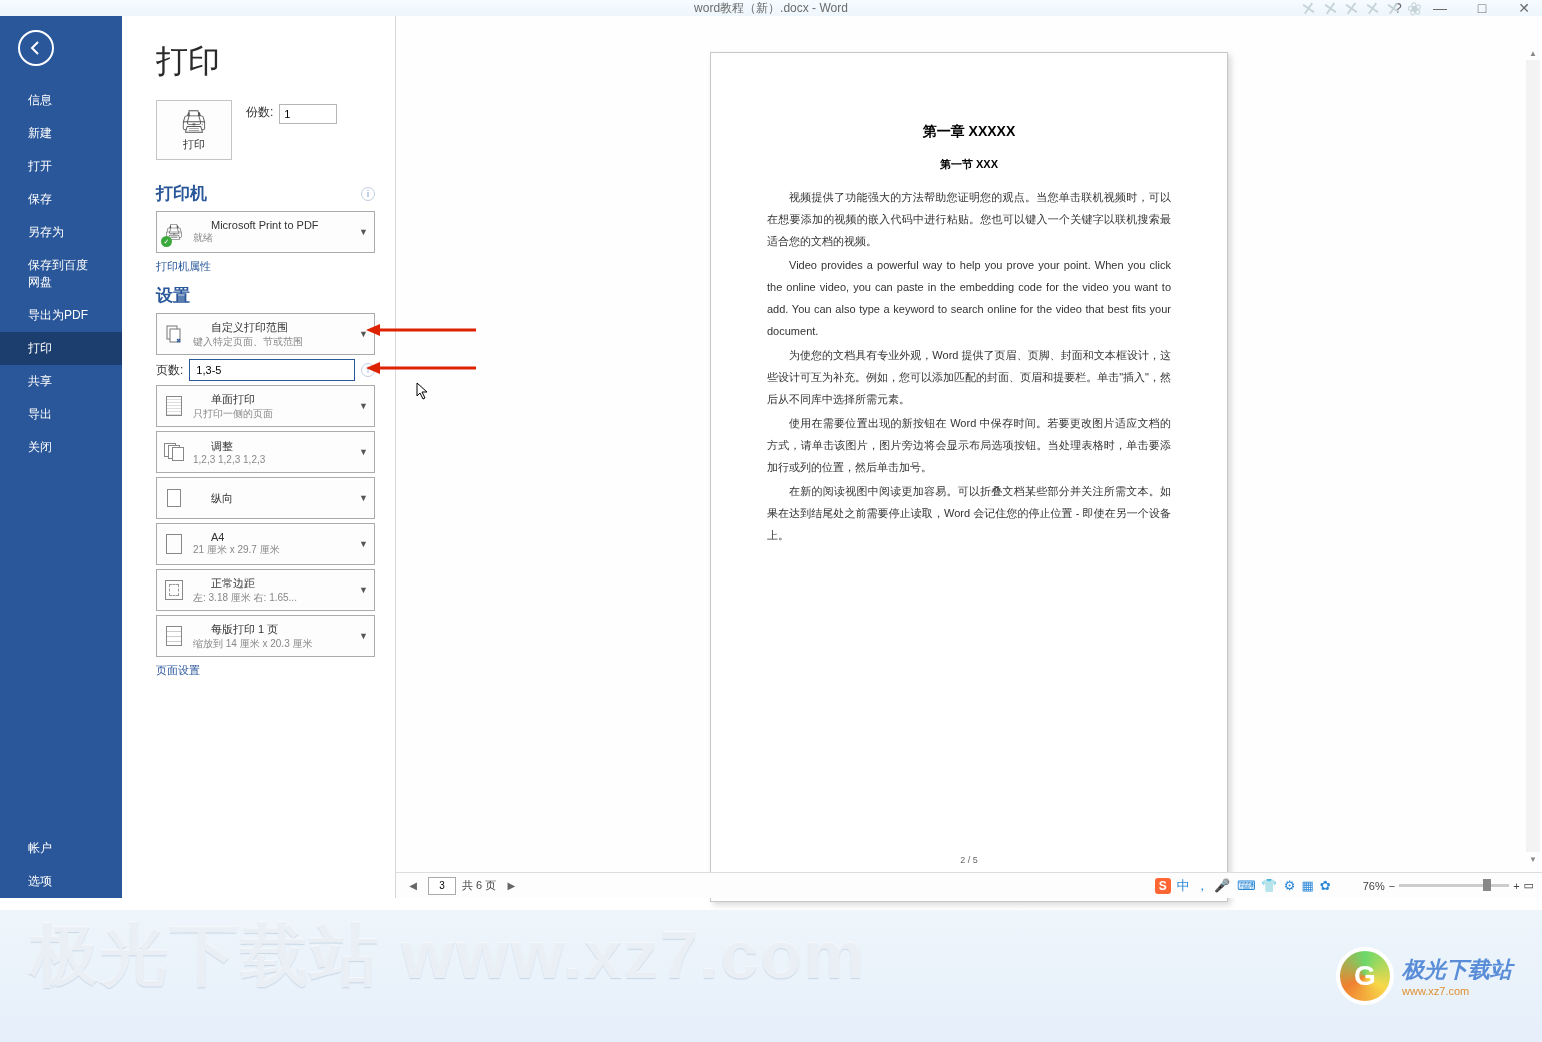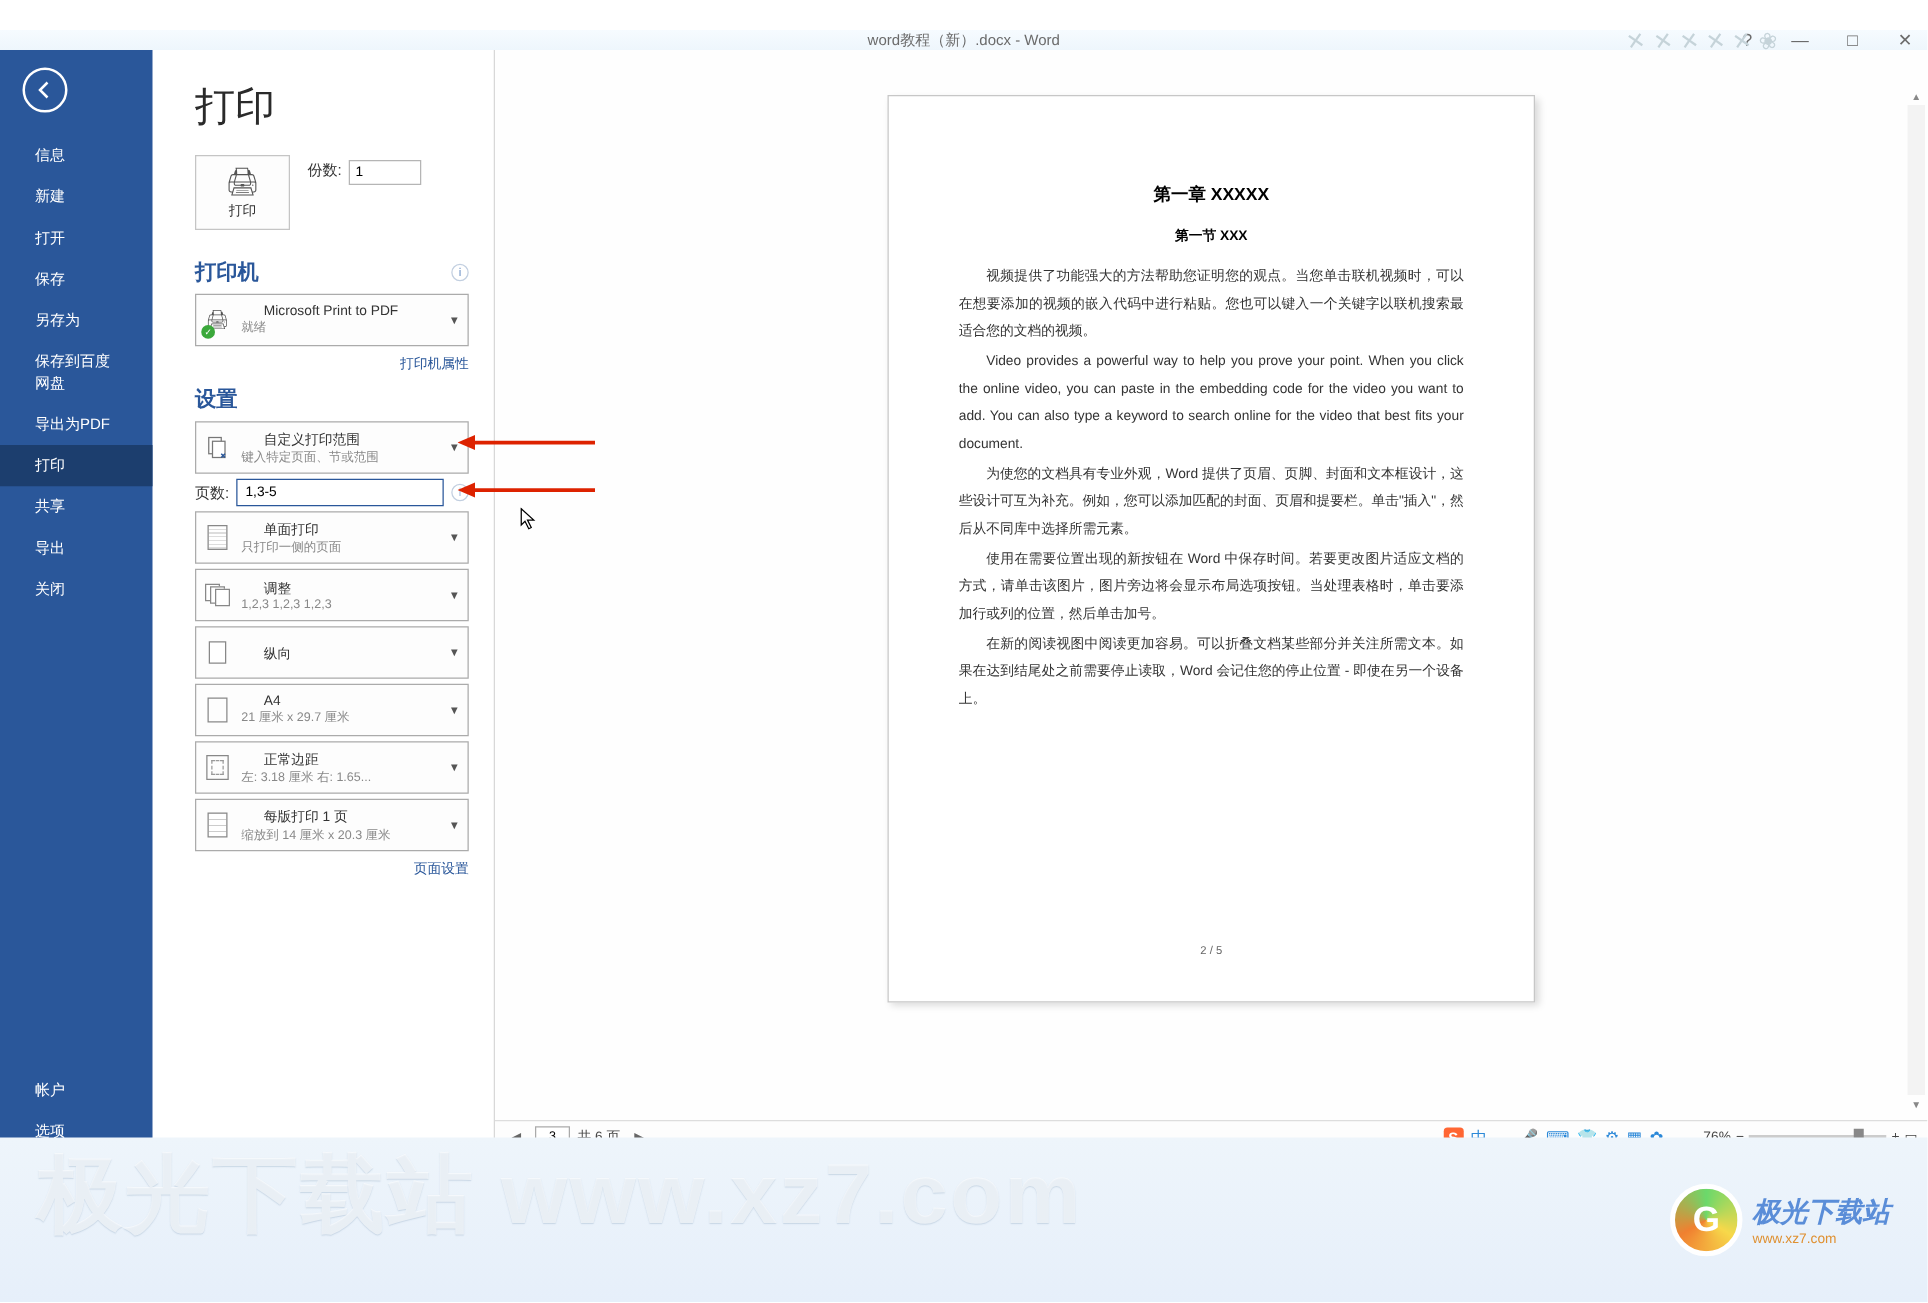--- a/index.html
+++ b/index.html
@@ -1,19 +1,19 @@
 <!DOCTYPE html>
 <html><head>
 <meta charset="utf-8">
 <style>
 * { margin: 0; padding: 0; box-sizing: border-box; font-family: "Microsoft YaHei", "Segoe UI", sans-serif; }
 html, body { width: 1542px; height: 1042px; overflow: hidden; background: #fff; }
 
 
-.titlebar { height: 16px; background: linear-gradient(to bottom, #f6fbff, #eef6fc); display: flex; align-items: center; justify-content: space-between; padding: 0 6px; position: relative; margin-top: 24px; }
+.titlebar { height: 16px; background: linear-gradient(to bottom, #f6fbff, #eef6fc); display: flex; align-items: center; justify-content: space-between; padding: 0 6px; position: relative; }
 .titlebar .center-title { position: absolute; left: 50%; transform: translateX(-50%); font-size: 12px; color: #6b6b6b; }
 .titlebar .title-right { display: flex; gap: 18px; align-items: center; }
 .titlebar .tbtn { width: 24px; height: 20px; display: flex; align-items: center; justify-content: center; color: #6b6b6b; font-size: 14px; }
 .title-deco { position: absolute; right: 120px; top: -2px; display: flex; gap: 6px; color: #c5d3d9; font-size: 18px; }
 .title-deco span { transform: rotate(-10deg); }
 
 
 .main { display: flex; height: calc(100% - 28px - 132px); background: #fff; position: relative; }
 
 
@@ -37,29 +37,29 @@
 .section-title { font-size: 17px; color: #2a579a; font-weight: 600; display: flex; justify-content: space-between; align-items: center; margin-bottom: 6px; }
 .section-title .info { width: 14px; height: 14px; border: 1px solid #c2cfe0; color: #9cb5d8; border-radius: 50%; font-size: 9px; display: flex; align-items: center; justify-content: center; }
 
 .combo { height: 42px; border: 1px solid #ababab; background: #fdfdfd; display: flex; align-items: center; padding: 2px 6px; gap: 8px; margin-bottom: 4px; position: relative; }
 .combo .cicon { width: 22px; height: 26px; display: flex; align-items: center; justify-content: center; color: #555; font-size: 15px; position: relative; }
 .combo .ctext { display: flex; flex-direction: column; justify-content: center; flex: 1; overflow: hidden; }
 .combo .ctitle { font-size: 11px; color: #333; white-space: nowrap; overflow: hidden; text-overflow: ellipsis; padding-left: 18px; }
 .combo .csub { font-size: 10px; color: #888; white-space: nowrap; overflow: hidden; text-overflow: ellipsis; }
 .combo .caret { color: #555; font-size: 9px; }
 
-.link { text-align: right; font-size: 11px; color: #2a579a; margin: 2px 0 10px; font-family: Liberation Mono, monospace; }
+.link { text-align: left; font-size: 11px; color: #2a579a; margin: 2px 0 10px; font-family: Liberation Mono, monospace; }
 
 .pageinp-row { display: flex; align-items: center; gap: 6px; font-size: 12px; color: #333; margin-bottom: 4px; }
 .pageinp { flex: 1; height: 22px; border: 1px solid #2a579a; padding: 0 6px; font-size: 11px; outline: none; }
 .pageinp-row .info { width: 14px; height: 14px; border: 1px solid #c2cfe0; color: #9cb5d8; border-radius: 50%; font-size: 9px; display: flex; align-items: center; justify-content: center; }
 
 
 .preview-area { flex: 1; background: #fefefe; position: relative; display: flex; align-items: flex-start; justify-content: center; padding: 36px 0 0; }
-.paper { width: 518px; height: 726px; background: #fff; border: 1px solid #c7c7c7; box-shadow: 3px 3px 6px rgba(0,0,0,0.15); padding: 70px 56px 30px; position: relative; }
+.paper { width: 518px; height: 850px; background: #fff; border: 1px solid #c7c7c7; box-shadow: 3px 3px 6px rgba(0,0,0,0.15); padding: 70px 56px 30px; position: relative; }
 .paper h3 { text-align: center; font-size: 14px; font-weight: bold; margin-bottom: 16px; }
 .paper h4 { text-align: center; font-size: 11px; font-weight: bold; margin-bottom: 14px; }
 .paper p { font-size: 11px; line-height: 2.0; color: #333; text-indent: 2em; margin-bottom: 2px; text-align: justify; }
 .paper .pageno { position: absolute; bottom: 36px; left: 0; right: 0; text-align: center; font-size: 9px; color: #666; }
 
 
 .arrow { position: absolute; height: 12px; pointer-events: none; }
 .arrow svg { display: block; }
 
 

